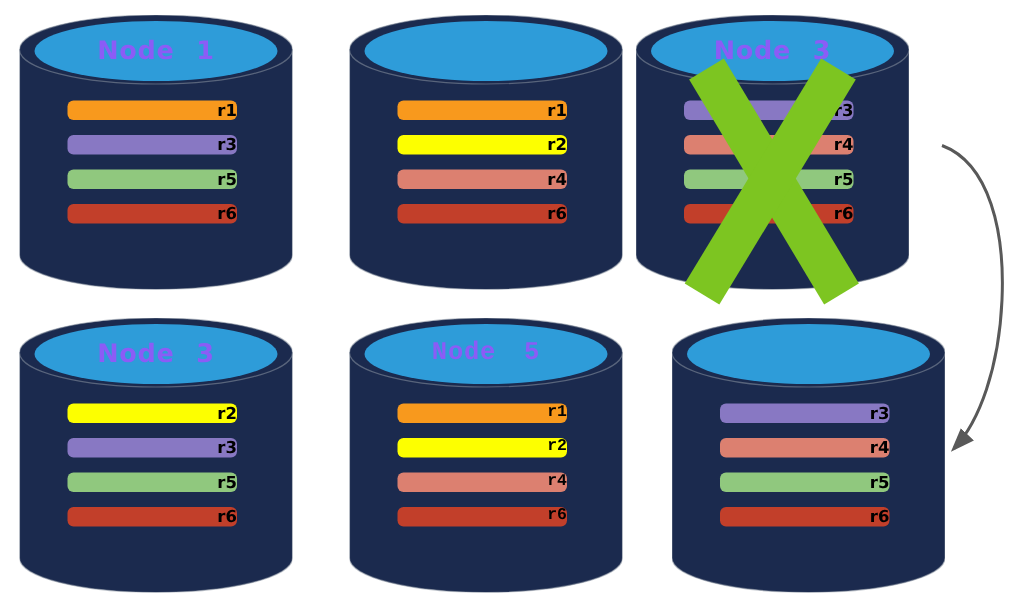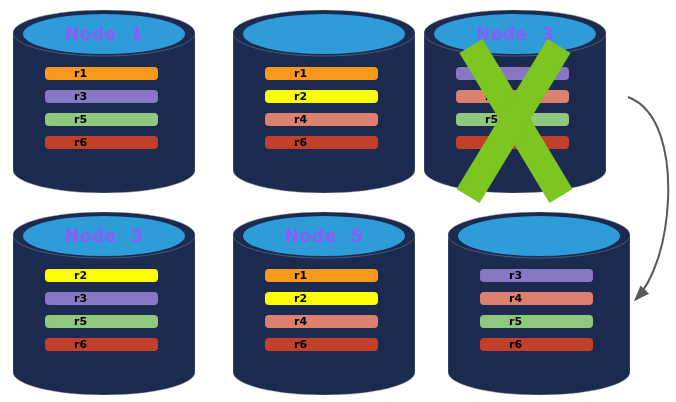--- a/index.html
+++ b/index.html
@@ -15,21 +15,21 @@
   .cyl { position: absolute; left: 0; top: 0; width: 182px; height: 183px; display: block; }
   .node-title {
     position: absolute; left: 0; right: 0; top: 13px; height: 22px;
     text-align: center; color: #8b5cf6; font-weight: bold;
     font-size: 17px; line-height: 22px; word-spacing: 8px; letter-spacing: 0.5px;
     user-select: none;
   }
   .bars { position: absolute; left: 32px; top: 57px; width: 113px; }
   .bar {
     height: 13px; border-radius: 4px; margin-bottom: 10px;
-    text-align: left;
+    text-align: right;
     padding-left: 29px;
   }
   .bar span {
     font-size: 11px; font-weight: bold; color: #000;
     line-height: 13px; display: inline-block; vertical-align: top;
   }
   .xmark { position: absolute; left: 0; top: 0; width: 182px; height: 196px; display: block; pointer-events: none; }
   .arrow-svg { position: absolute; left: 596px; top: 85px; width: 80px; height: 230px; display: block; }
 </style>
 </head>
@@ -93,21 +93,21 @@
     </svg>
     <div class="node-title">Node 3</div>
     <div class="bars">
       <div class="bar" style="background-color: rgb(253, 255, 0);"><span>r2</span></div>
       <div class="bar" style="background-color: rgb(136, 120, 195);"><span>r3</span></div>
       <div class="bar" style="background-color: rgb(144, 200, 126);"><span>r5</span></div>
       <div class="bar" style="background-color: rgb(194, 63, 42);"><span>r6</span></div>
     </div>
   </div>
 
-  <div class="node" style="left:233px; top:212px;">
+  <div class="node" style="left:233px; top:212px;font-family:Liberation Mono, monospace;">
     <svg class="cyl" viewBox="0 0 182 183">
       <path d="M0,23 L0,160 A91,23 0 0 0 182,160 L182,23 Z" stroke-width="0.8" stroke-opacity="0.55" fill="#1B2A4E" stroke="#8C96A3"></path>
       <ellipse cx="91" cy="23" rx="91" ry="23" stroke-width="0.8" stroke-opacity="0.55" fill="#1B2A4E" stroke="#8C96A3"></ellipse>
       <ellipse cx="91" cy="24" rx="81" ry="20" fill="#2E9CD9"></ellipse>
     </svg>
     <div class="node-title">Node 5</div>
     <div class="bars">
       <div class="bar" style="background-color: rgb(248, 153, 29);"><span>r1</span></div>
       <div class="bar" style="background-color: rgb(253, 255, 0);"><span>r2</span></div>
       <div class="bar" style="background-color: rgb(220, 128, 112);"><span>r4</span></div>

